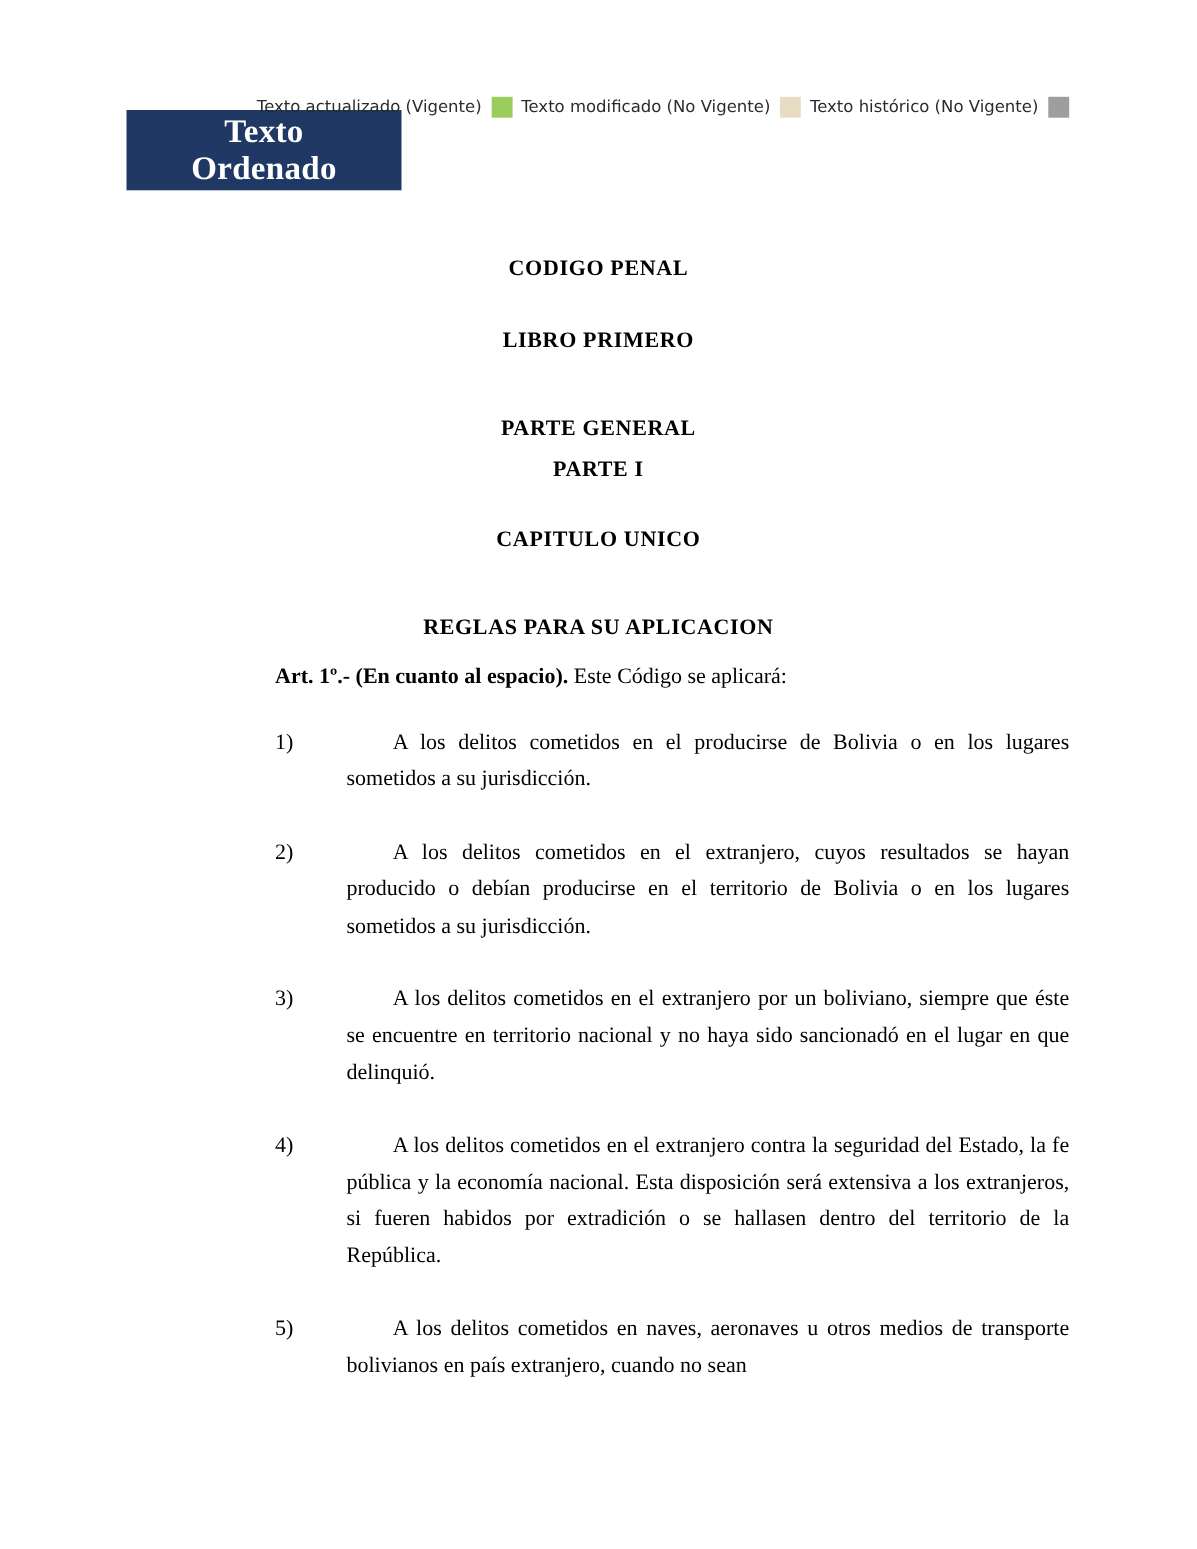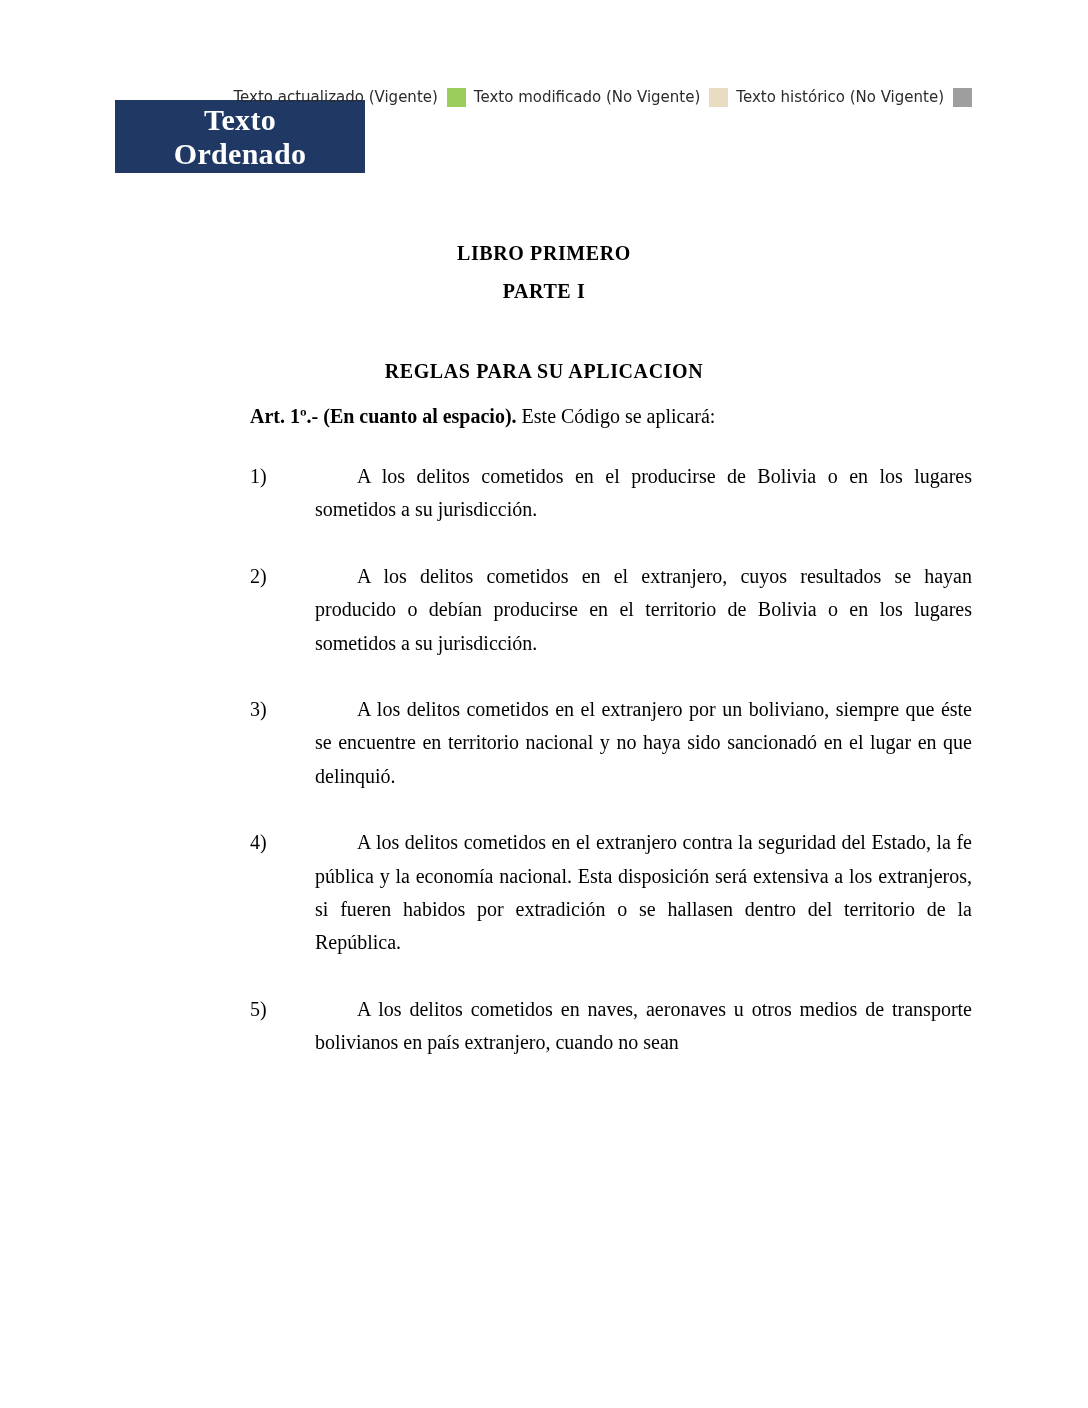--- a/index.html
+++ b/index.html
@@ -175,22 +175,25 @@
       <div class="legend-row">
         <span class="legend-label">Texto histórico (No Vigente)</span>
         <span class="legend-swatch" style="background:#9E9E9E"></span>
       </div>
 
     </div>
   </div>
 
   <div class="doc">
 
+    <p class="heading h-codigo">CODIGO PENAL</p>
     <p class="heading h-libro">LIBRO PRIMERO</p>
+    <p class="heading h-parte">PARTE GENERAL</p>
     <p class="heading h-titulo">PARTE I</p>
+    <p class="heading h-capitulo">CAPITULO UNICO</p>
     <p class="h-reglas">REGLAS PARA SU APLICACION</p>
 
     <p class="article-line">
       <span class="article-label">Art. 1º.- (En cuanto al espacio).</span><span> Este Código se aplicará:</span>
     </p>
 
     <div class="items">
 
       <div class="item">
         <span class="item-number">1)</span>

